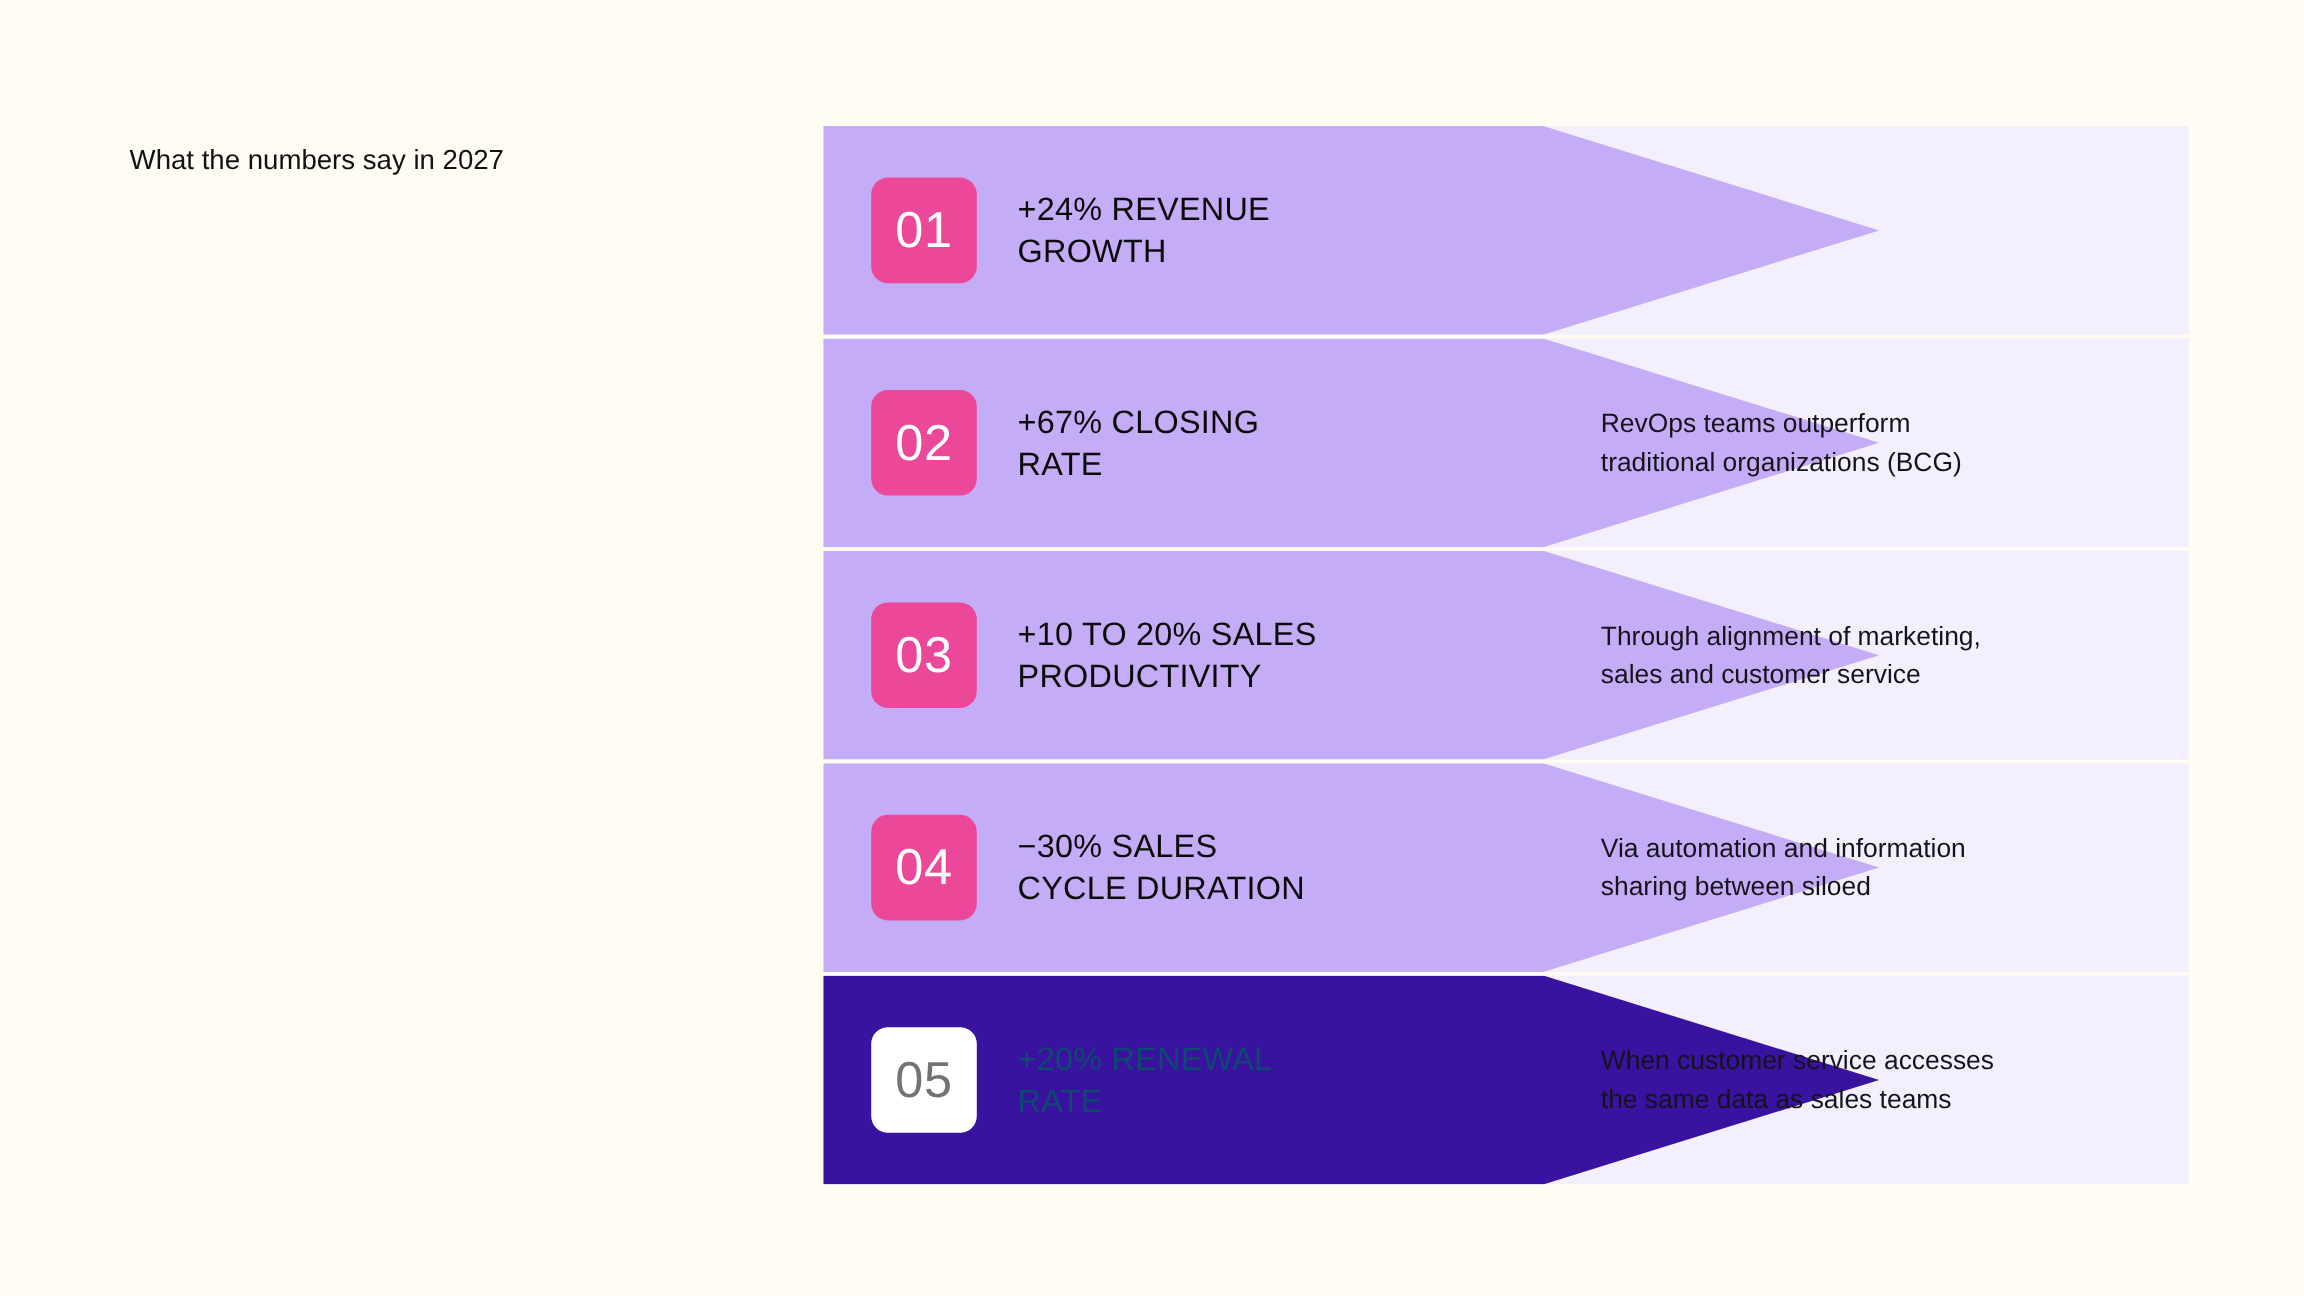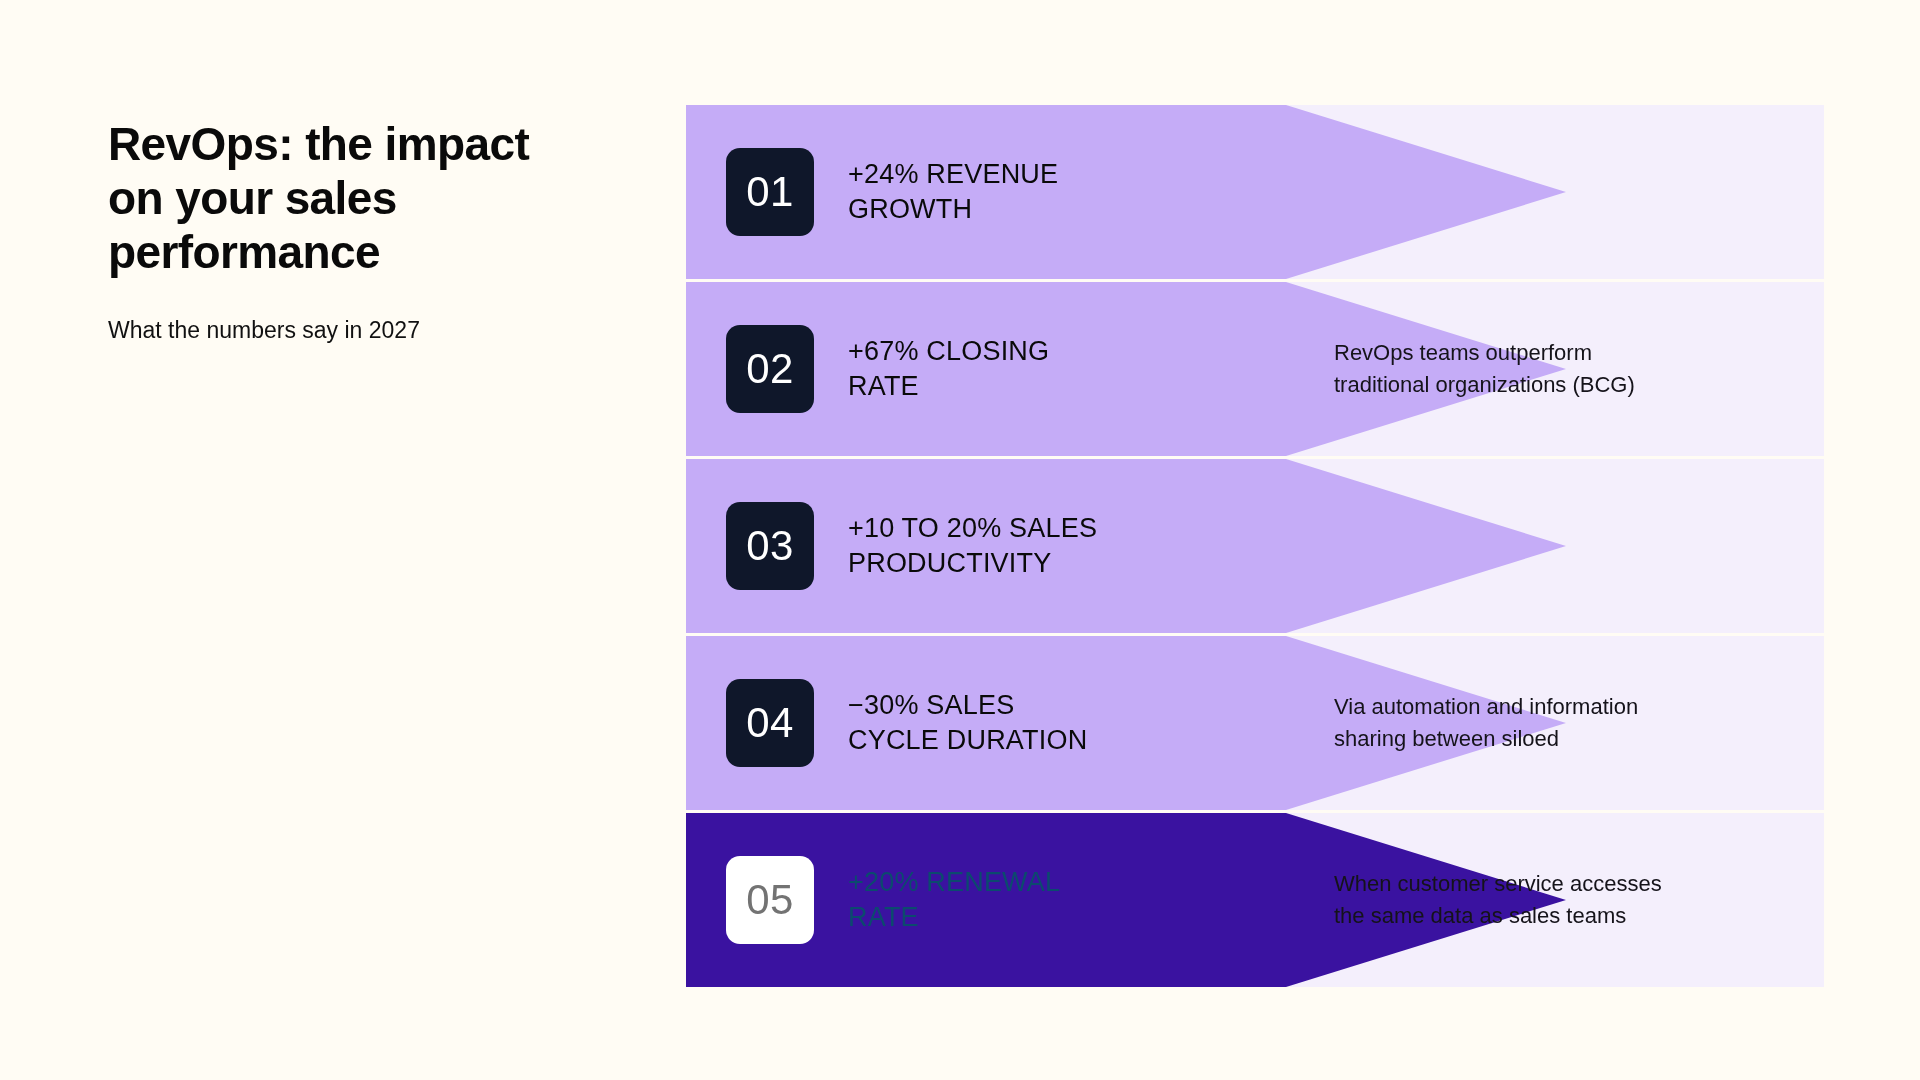--- a/index.html
+++ b/index.html
@@ -81,21 +81,21 @@
   }
 
   .badge {
     position: absolute;
     left: 40px;
     top: 50%;
     transform: translateY(-50%);
     width: 88px;
     height: 88px;
     border-radius: 14px;
-    background: #0f172a;
+    background: #ec4899;
     color: #FFFFFF;
     display: flex;
     align-items: center;
     justify-content: center;
     font-size: 42px;
     font-weight: 400;
     letter-spacing: 0.5px;
   }
   .row.is-highlight .badge {
     background: #FFFFFF;
@@ -132,23 +132,20 @@
     color: #15131A;
     white-space: pre-line;
   }
 </style>
 </head>
 <body>
 
 <div class="canvas">
 
   <div class="intro">
-    <h1 class="intro-title">RevOps: the impact
-on your sales
-performance</h1>
     <p class="intro-subtitle">What the numbers say in 2027</p>
   </div>
 
   <div class="rows">
 
     <div class="row">
       <div class="chevron"></div>
       <div class="badge">01</div>
       <div class="row-title">+24% REVENUE
 GROWTH</div>
@@ -161,20 +158,22 @@
 RATE</div>
       <div class="row-desc">RevOps teams outperform
 traditional organizations (BCG)</div>
     </div>
 
     <div class="row">
       <div class="chevron"></div>
       <div class="badge">03</div>
       <div class="row-title">+10 TO 20% SALES
 PRODUCTIVITY</div>
+      <div class="row-desc">Through alignment of marketing,
+sales and customer service</div>
     </div>
 
     <div class="row">
       <div class="chevron"></div>
       <div class="badge">04</div>
       <div class="row-title">−30% SALES
 CYCLE DURATION</div>
       <div class="row-desc">Via automation and information
 sharing between siloed</div>
     </div>

